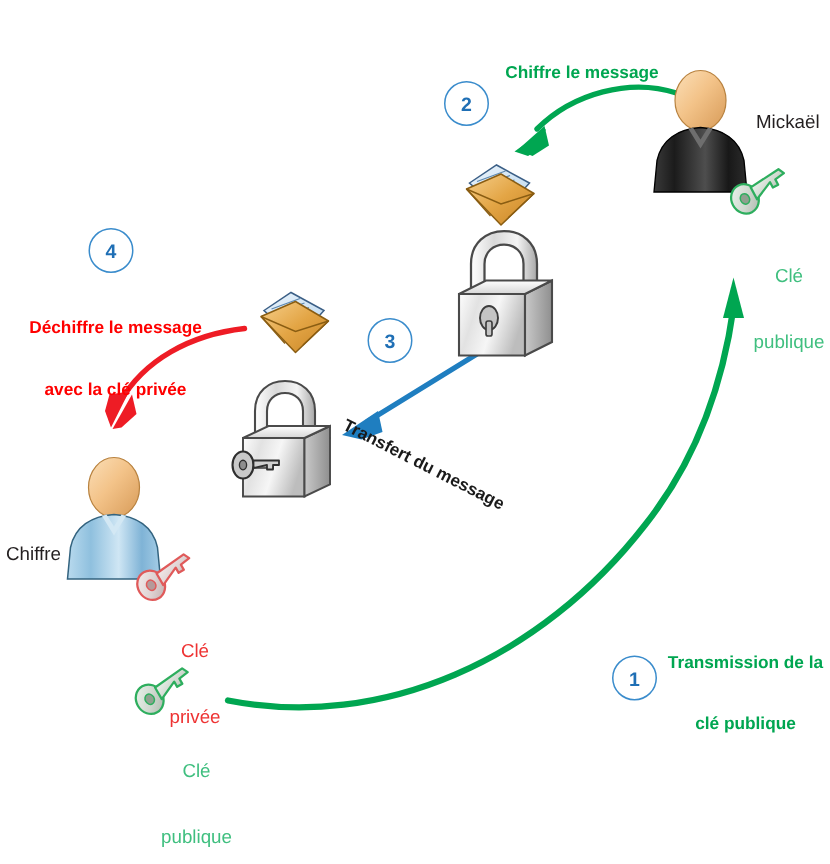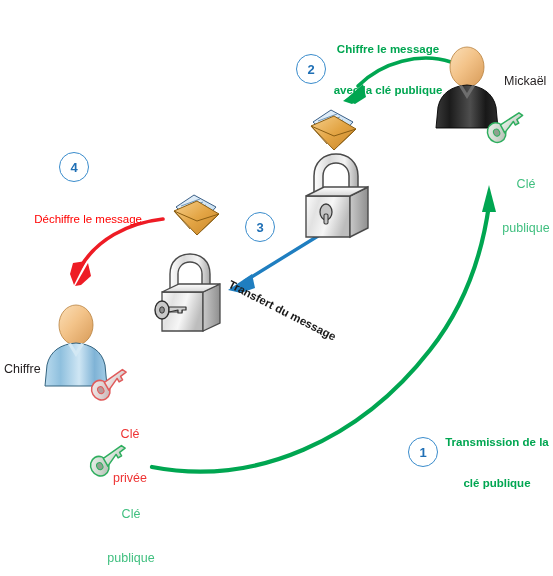--- a/index.html
+++ b/index.html
@@ -31,23 +31,23 @@
     margin: 0;
   }
   .lbl-green-bold {
     color: #00a651;
     font-weight: bold;
     font-size: 11.5px;
     text-align: center;
   }
   .lbl-red-bold {
     color: #ff0000;
-    font-weight: normal;
+    font-weight: bold;
     font-size: 11.5px;
-    text-align: right;
+    text-align: center;
   }
   .lbl-green-plain {
     color: #3fbf7f;
     font-size: 12.5px;
     text-align: center;
   }
   .lbl-red-plain {
     color: #ee3333;
     font-size: 12.5px;
     text-align: center;
@@ -243,40 +243,40 @@
 
     <g transform="translate(87,462) rotate(-30)">
       <ellipse cx="9" cy="10" rx="9" ry="10" fill="url(#gradKeyGreen)" stroke="#2eae5e" stroke-width="1.5"></ellipse>
       <ellipse cx="9" cy="10" rx="3" ry="3.6" fill="#8fa08f" stroke="#2eae5e" stroke-width="1"></ellipse>
       <path d="M16,5 L38,3 L40,7 L33,8 L33,12 L29,12 L29,8 L16,14 Z" fill="url(#gradKeyGreen)" stroke="#2eae5e" stroke-width="1.5" stroke-linejoin="round"></path>
     </g>
   </svg>
 
   <div class="lbl lbl-green-bold" style="left:318px; top:16px; width:140px;">
     <div>Chiffre le message</div>
-    <div>avec la clé publique</div>
   </div>
 
   <div class="step-circle" style="left:296px; top:54px;">
     <span>2</span>
   </div>
 
   <div class="lbl lbl-black-plain" style="left:504px; top:74px;">Mickaël</div>
 
   <div class="lbl lbl-green-plain" style="left:500px; top:147px; width:52px;">
     <div>Clé</div>
     <div>publique</div>
   </div>
 
   <div class="step-circle" style="left:59px; top:152px;">
     <span>4</span>
   </div>
 
   <div class="lbl lbl-red-bold" style="left:12px; top:186px; width:130px;">
     <div>Déchiffre le message</div>
+    <div>avec la clé privée</div>
   </div>
 
   <div class="step-circle" style="left:245px; top:212px;">
     <span>3</span>
   </div>
 
   <div class="lbl lbl-black-rot" style="left:232px; top:278px;">Transfert du message</div>
 
   <div class="lbl lbl-black-plain" style="left:4px; top:362px;">Chiffre</div>
 

